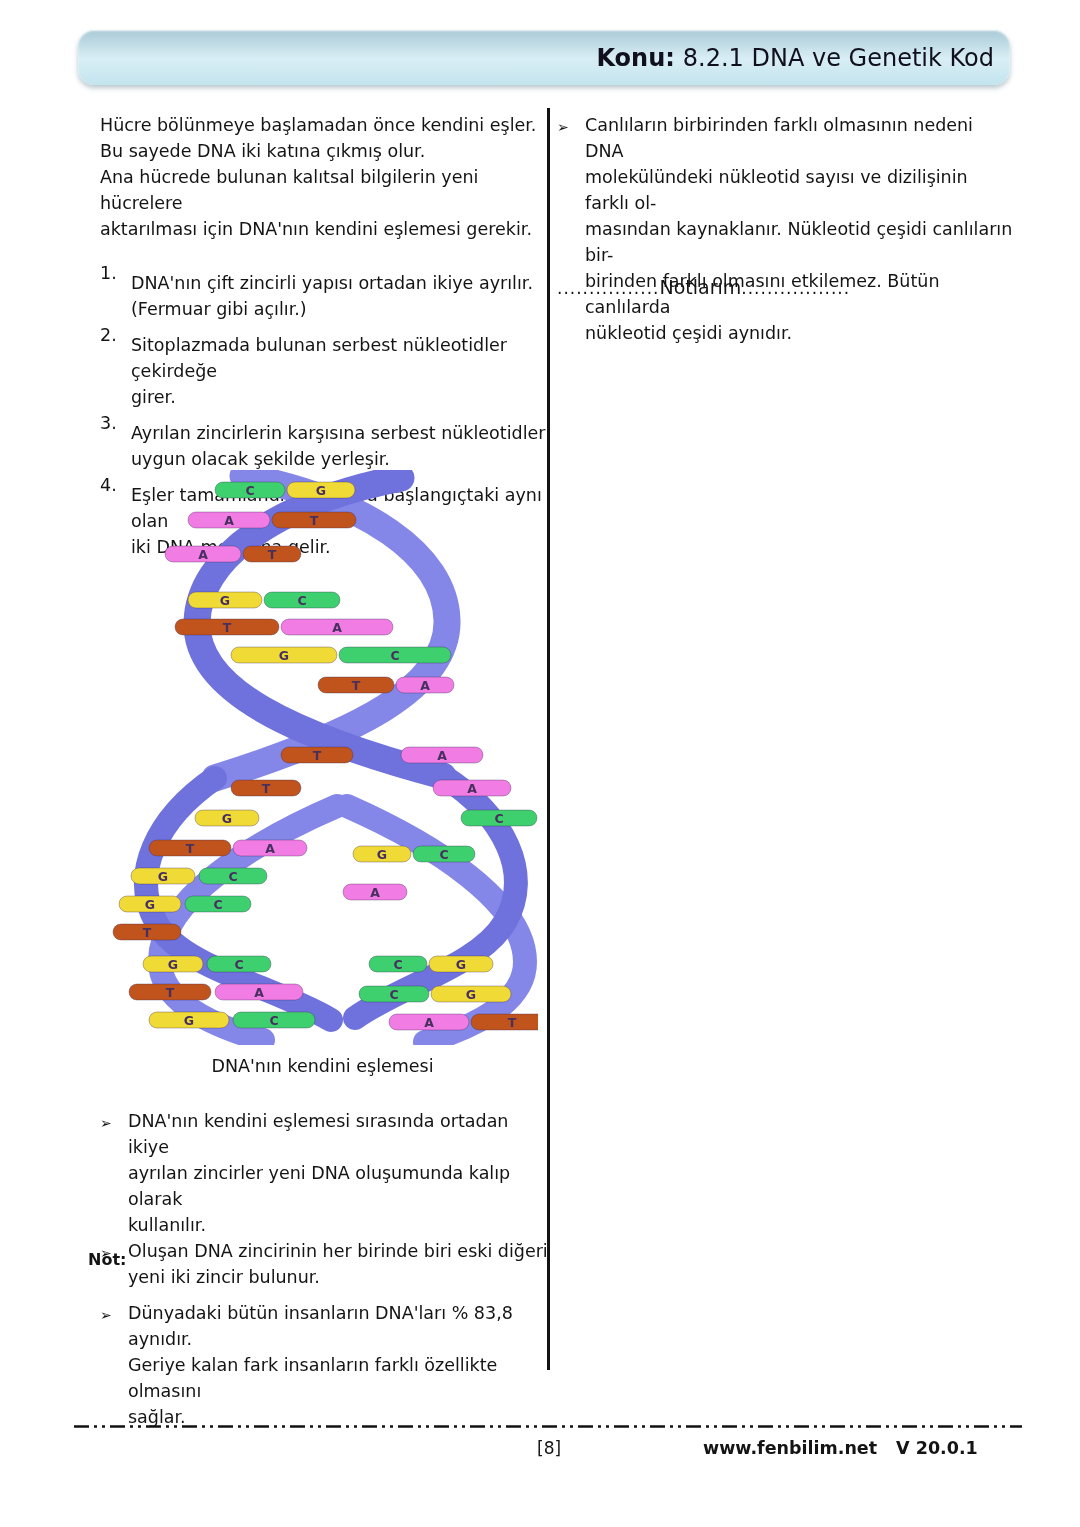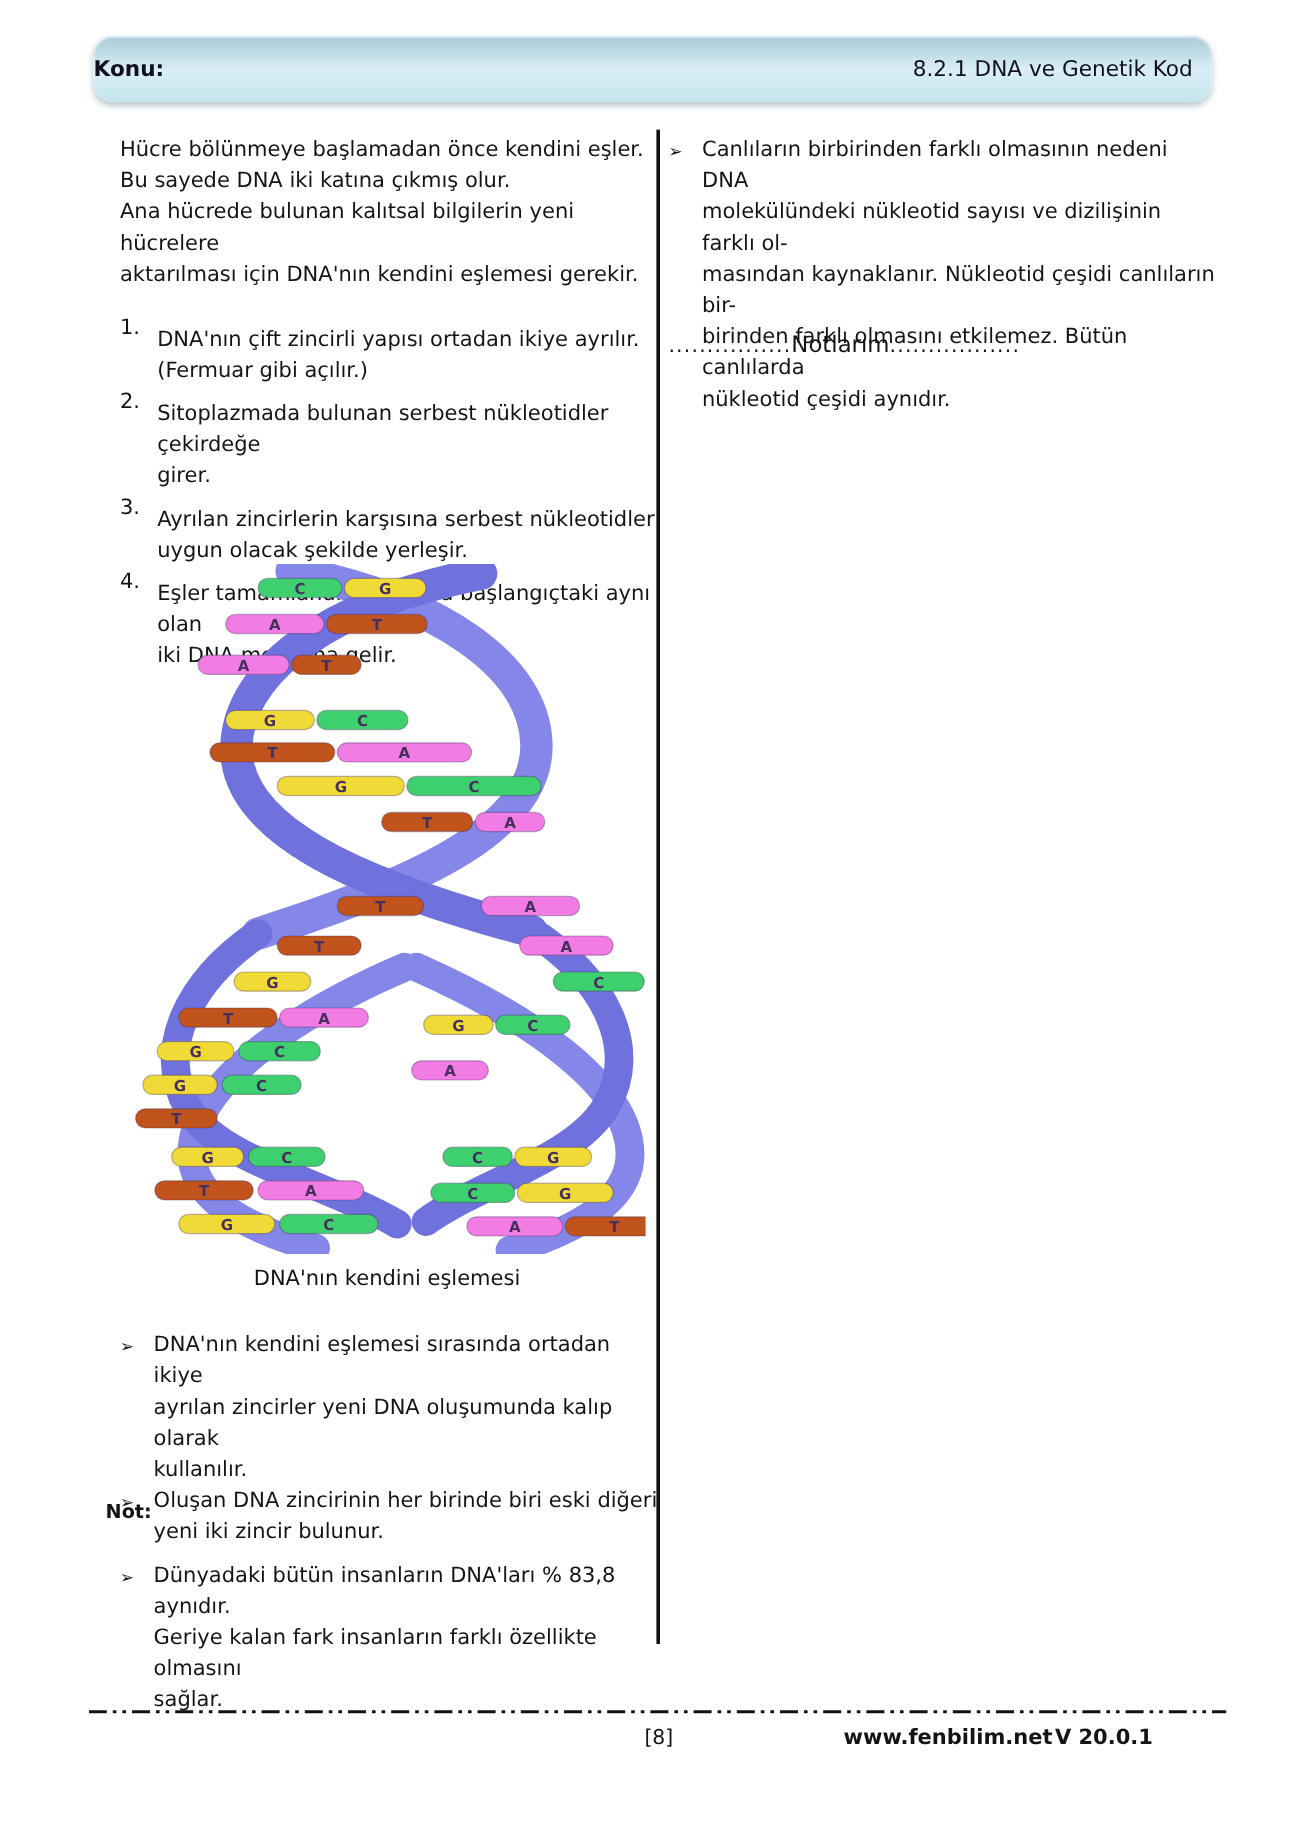--- a/index.html
+++ b/index.html
@@ -3,22 +3,22 @@
 <meta charset="utf-8">
 <style>
   html,body{margin:0;padding:0;background:#ffffff;}
   body{font-family:"DejaVu Sans","Liberation Sans",sans-serif;color:#141414;}
   .page{position:relative;width:1080px;height:1527px;background:#ffffff;overflow:hidden;}
 
   
   .banner{position:absolute;left:78px;top:30px;width:932px;height:55px;border-radius:16px;
     background:linear-gradient(180deg,#a9cad6 0%,#d9eef5 52%,#c3e4ee 100%);
     box-shadow:0 3px 5px rgba(100,130,145,.45), inset 0 1px 2px rgba(255,255,255,.85);
-    display:flex;align-items:center;justify-content:space-between;
-    padding-right:16px;box-sizing:border-box;font-size:18px;color:#10101e;}
+    display:flex;align-items:center;justify-content:flex-end;
+    padding-right:16px;box-sizing:border-box;font-size:24px;color:#10101e;}
   .konu-label{font-weight:bold;margin-right:8px;}
 
   
   .col-left{position:absolute;left:100px;top:112px;width:452px;font-size:17.5px;line-height:26px;}
   .section-title{font-size:19px;font-weight:bold;margin:0 0 8px 0;line-height:26px;}
   .prelines{white-space:pre-line;}
   .steps{margin-top:18px;}
   .step{display:flex;}
   .step .num{width:31px;flex:none;}
   .step-text{white-space:pre-line;margin-top:10px;}
@@ -38,21 +38,21 @@
 
   .bullets-block{position:absolute;left:100px;top:1108px;width:452px;font-size:17.5px;line-height:26px;}
   .bullets-block .bullet-row{margin:0;}
   .note-label{position:absolute;left:88px;top:1250px;font-size:16px;font-weight:bold;}
   .note-bullet{position:absolute;left:100px;top:1300px;width:452px;font-size:17.5px;line-height:26px;}
 
   
   .dash-line{position:absolute;left:74px;top:1414px;}
   .page-num{position:absolute;left:537px;top:1438px;font-size:17px;}
   .site-line{position:absolute;left:703px;top:1438px;font-size:17.5px;font-weight:bold;}
-  .site-version{margin-left:2px;}
+  .site-version{margin-left:19px;}
 </style>
 </head>
 <body>
 
 <div class="page">
 
   <div class="banner">
     <span class="konu-label">Konu:</span>
     <span>8.2.1 DNA ve Genetik Kod</span>
   </div>

